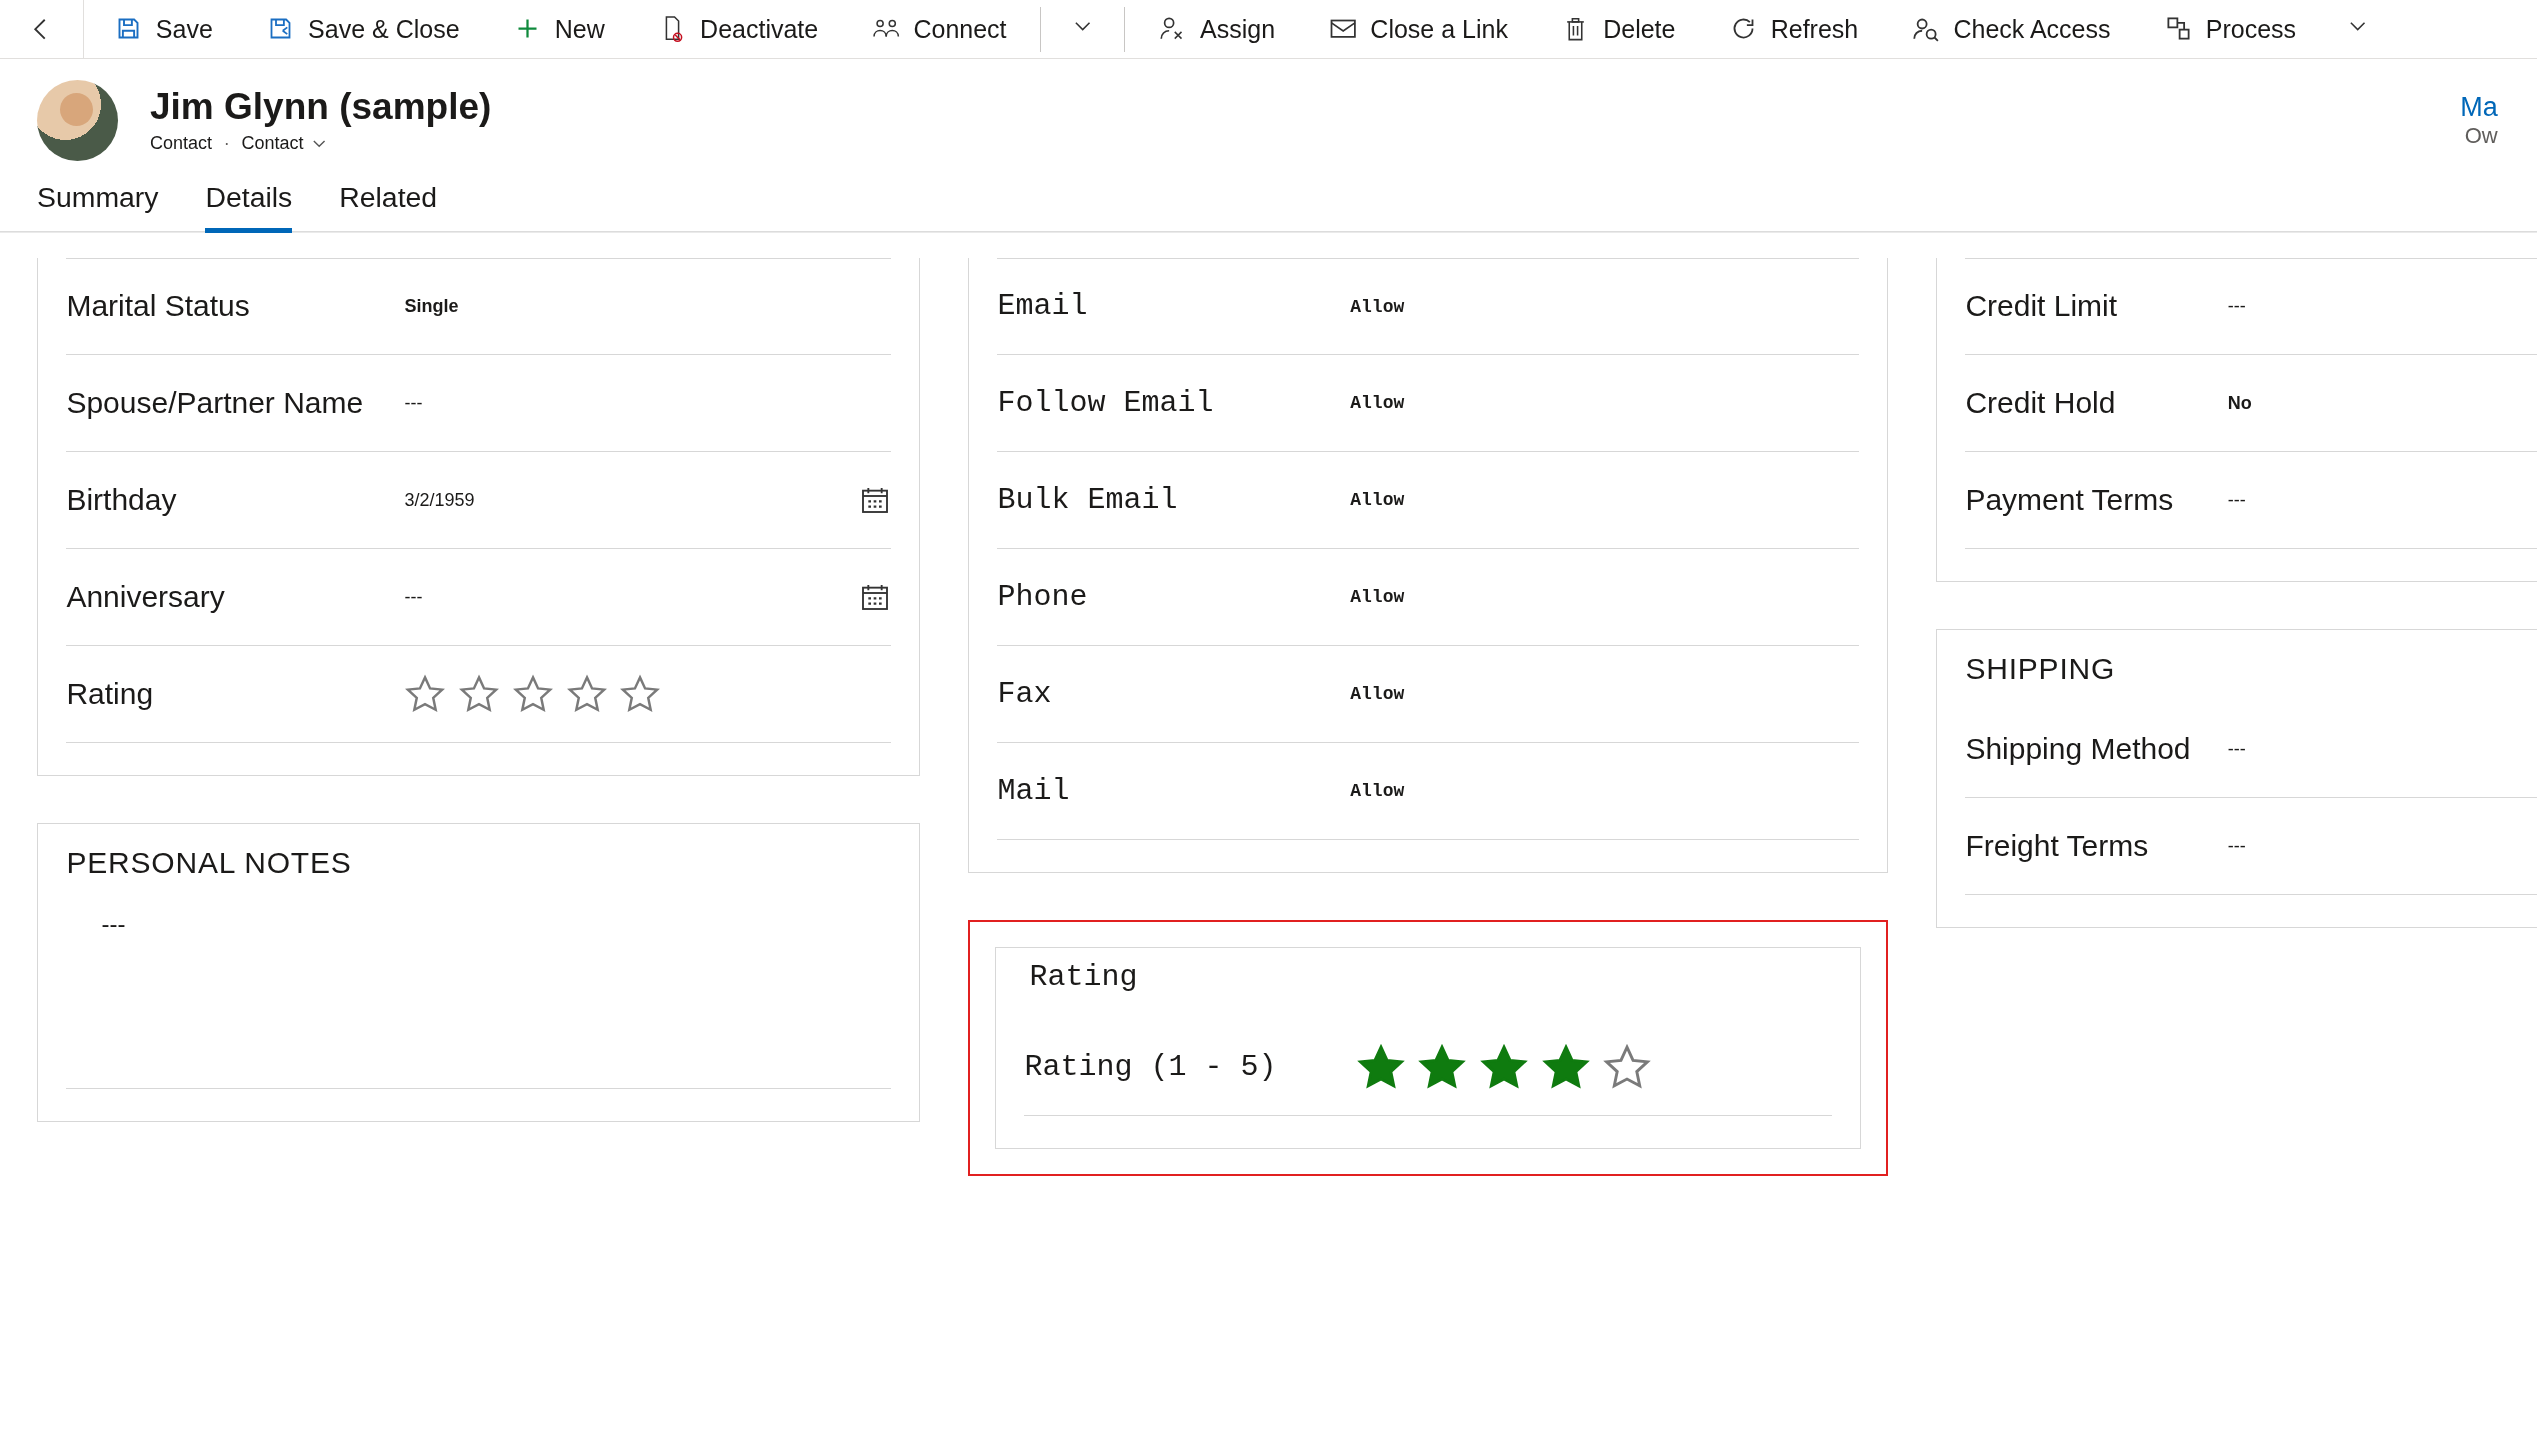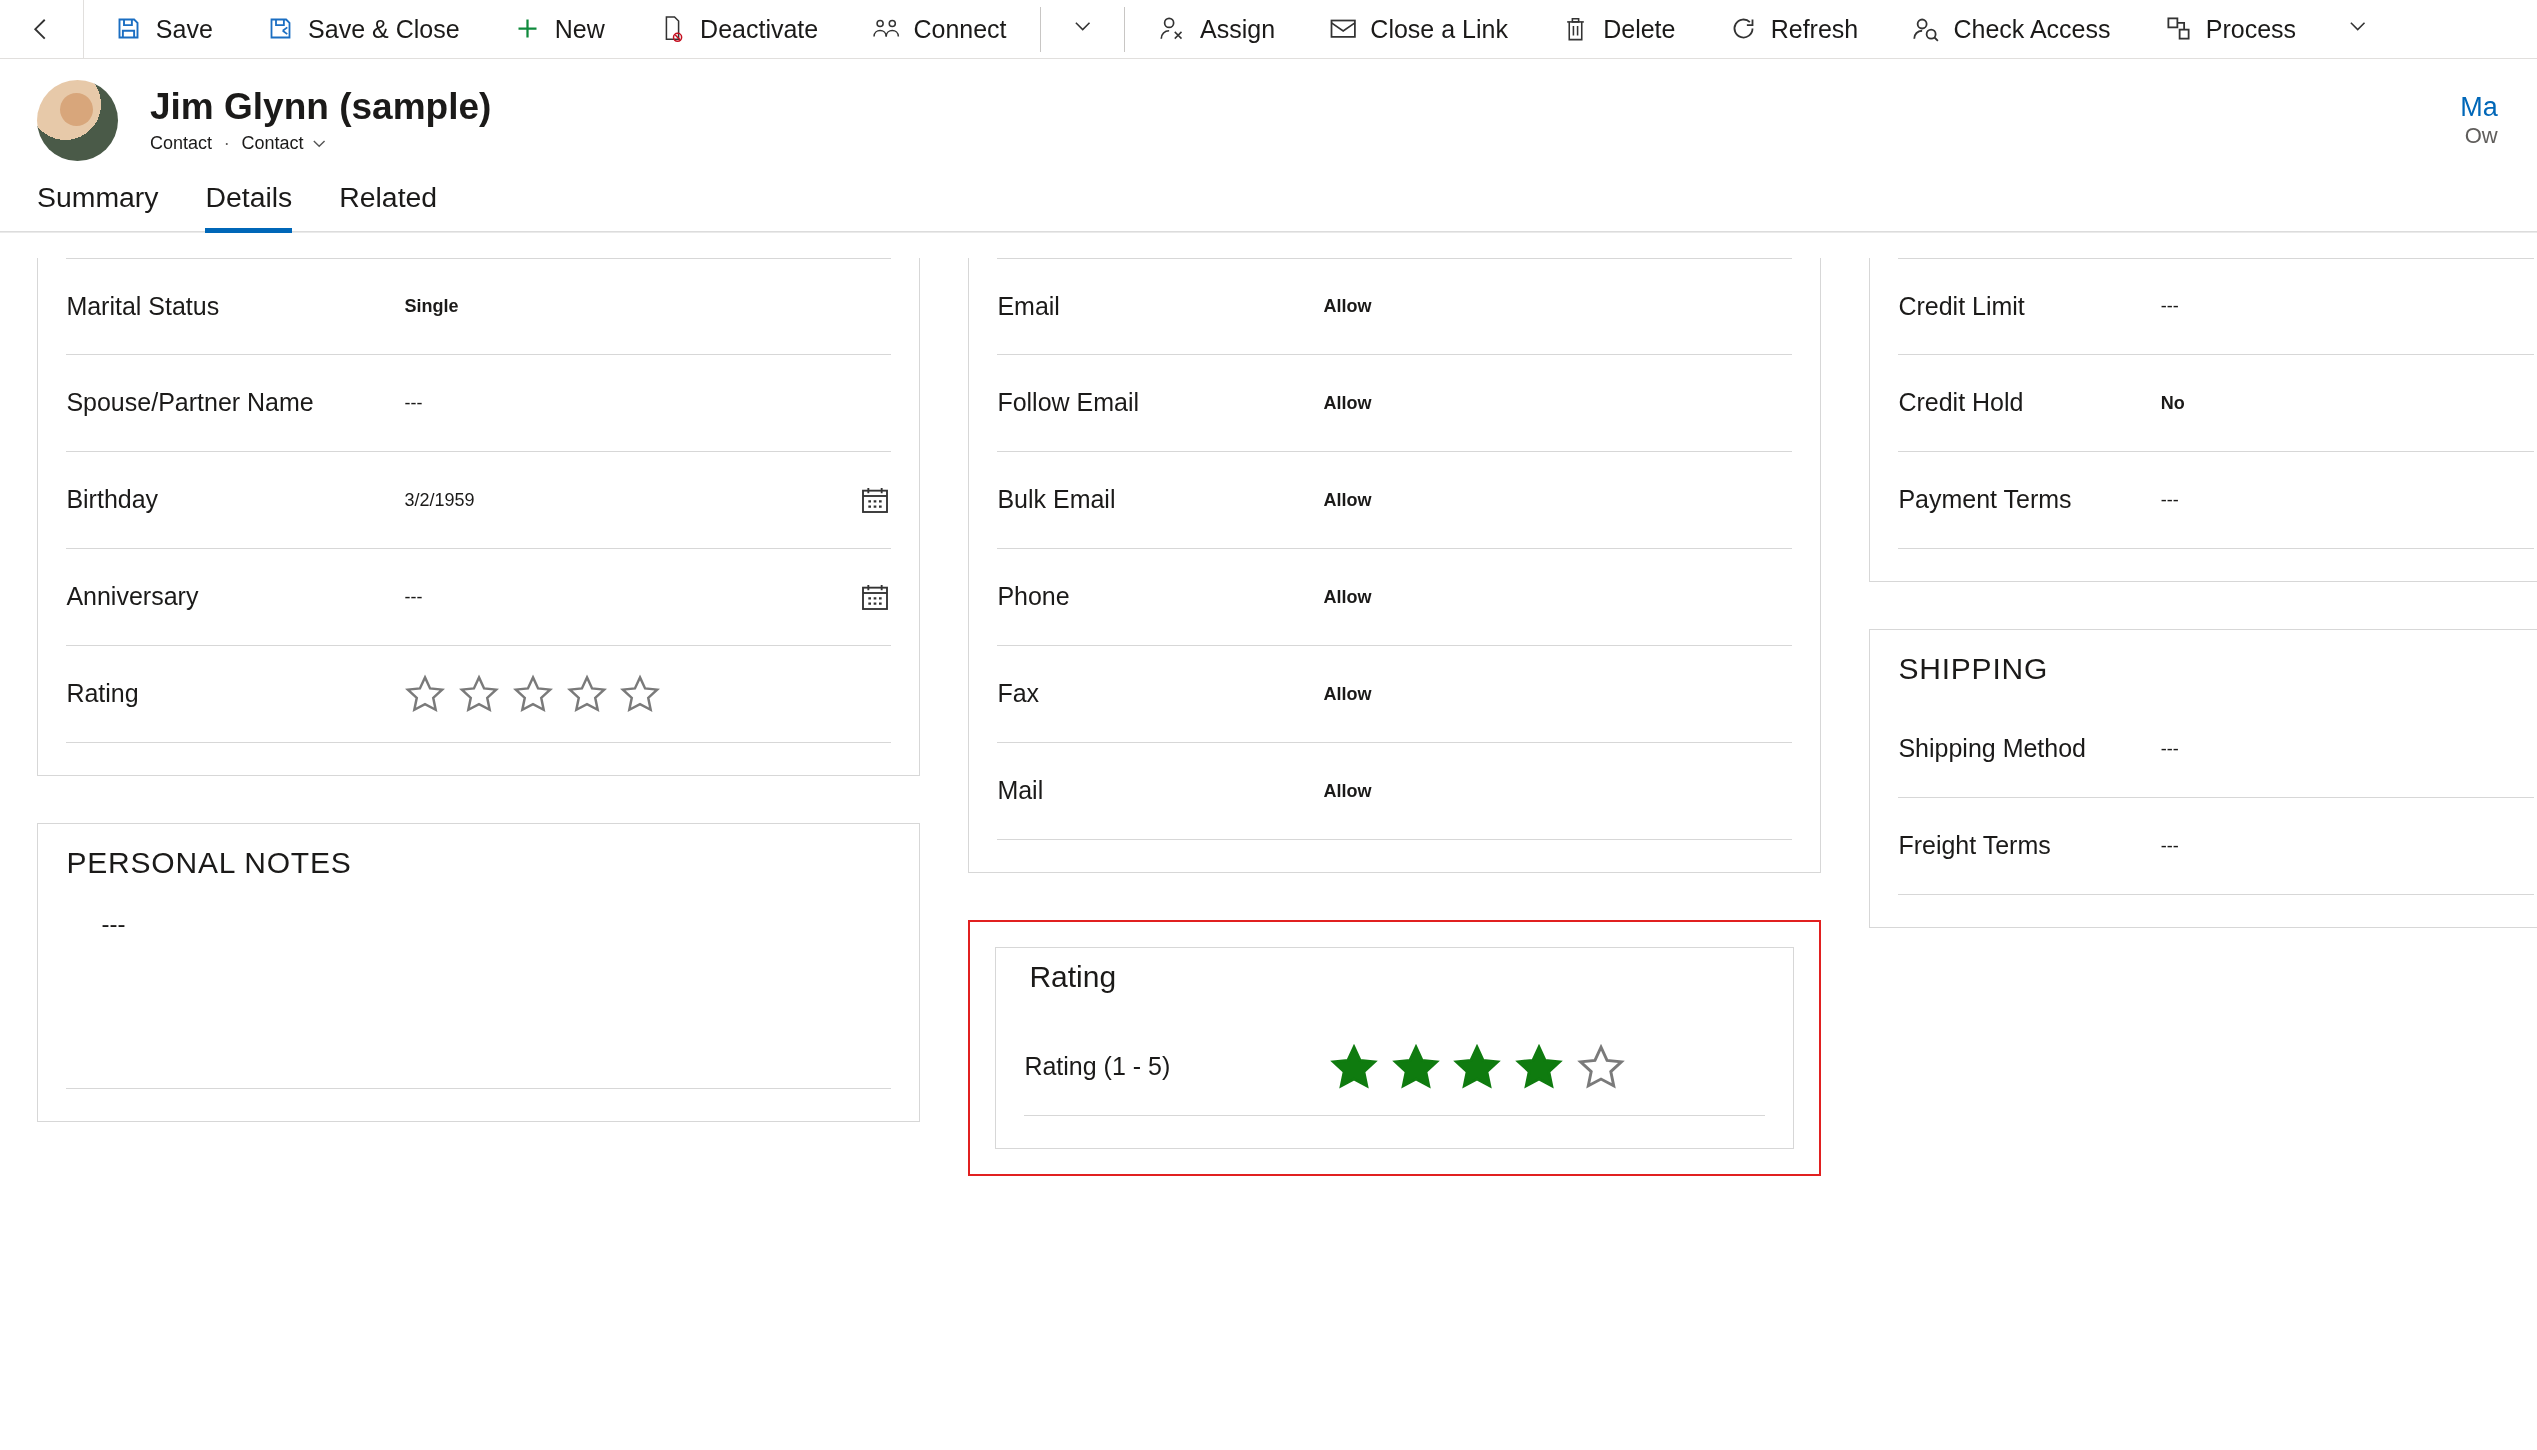--- a/index.html
+++ b/index.html
@@ -109,21 +109,21 @@
   
   .stage {
     display:flex;
     gap: 48px;
     padding: 25px 37px;
     background:#fff;
     border-top:0.8px solid #eaeaea;
   }
   .col { flex: 0 0 auto; }
   .col1 { width: 883px; }
-  .col2 { width: 853px; }
+  .col2 { width: 920px; font-family: Liberation Mono, monospace; }
   .col3 { width: 694px; }
 
   .card {
     border:0.8px solid #d7d7d7;
     border-bottom:none;
     padding:0 28.4px 32px 28.4px;
     margin-bottom: 47px;
     background:#fff;
   }
   .card.closed-bottom{border-bottom:0.8px solid #d7d7d7;}
@@ -139,21 +139,21 @@
   .row {
     display:flex;
     align-items:center;
     min-height: 97px;
     border-bottom:0.8px solid #d7d7d7;
     gap: 8.4px;
   }
   .row:first-of-type{border-top:0.8px solid #d7d7d7;}
   .lbl {
     flex: 0 0 40%;
-    font-size:25px;
+    font-size:30px;
     color:#1b1a19;
     padding: 6.7px 0;
     line-height:1.35;
   }
   .val {
     flex:1;
     font-size:18px;
     font-weight:600;
   }
   .val.plain{font-weight:400;}

